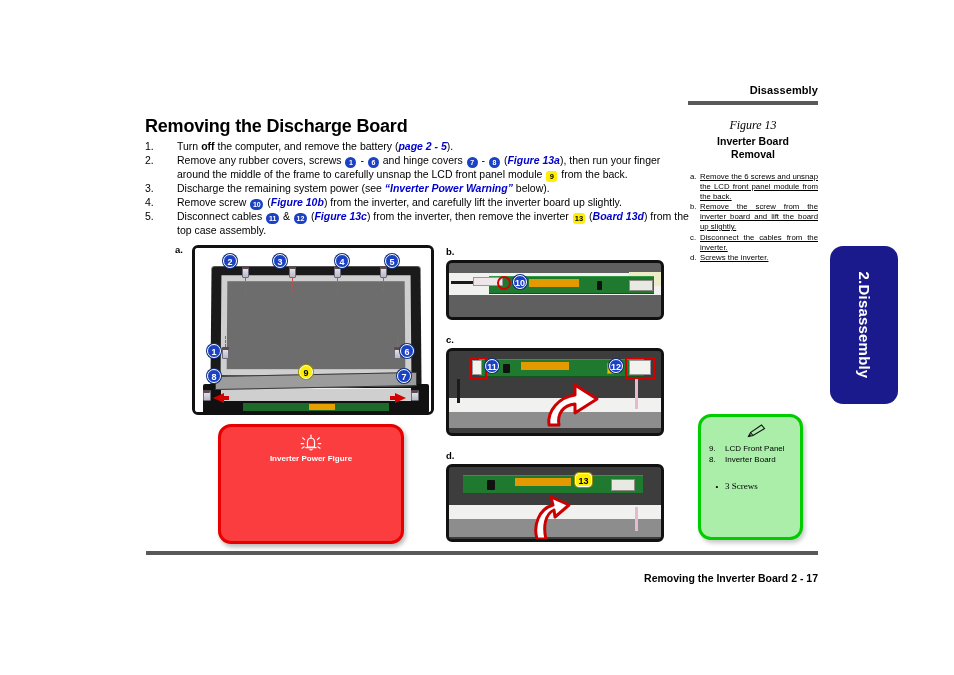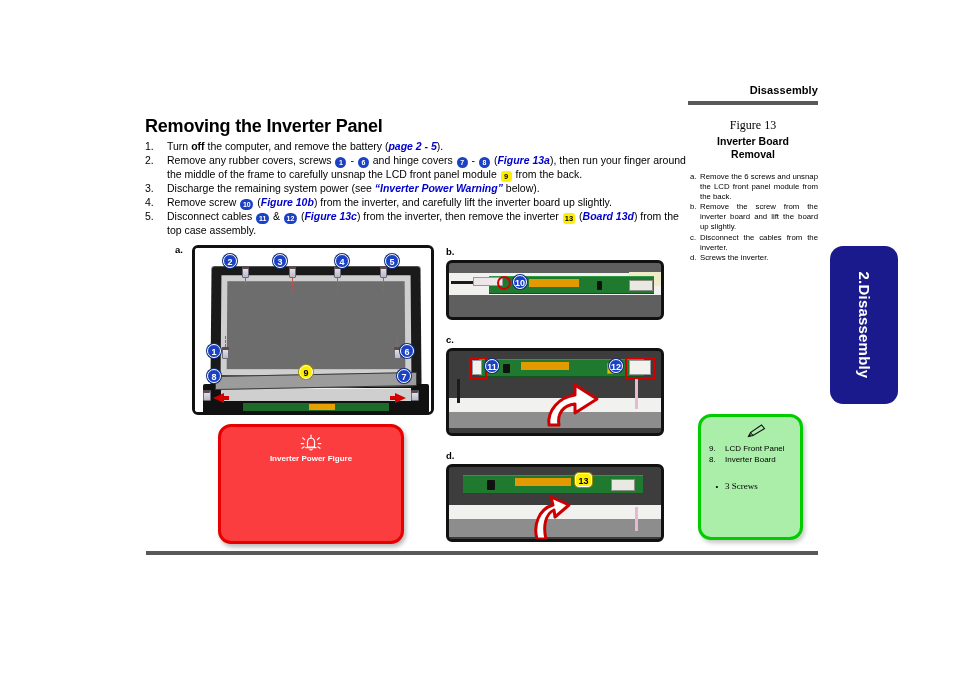--- a/index.html
+++ b/index.html
@@ -27,21 +27,21 @@
   }
 
   
   .main-title {
     position:absolute; left:145px; top:116px;
     font-size:18px; font-weight:bold; letter-spacing:-.2px;
   }
   .steps { position:absolute; left:145px; top:140px; width:545px; }
   .step { display:flex; font-size:10.5px; line-height:13.2px; margin-bottom:.5px; }
   .step-num { width:22px; flex:0 0 22px; }
-  .step-body { flex:1; }
+  .step-body { flex:1;margin-left:10px; }
   .blueital { color:#0000cc; font-style:italic; font-weight:bold; }
 
   
   .chip {
     display:inline-block; vertical-align:-1px;
     width:11px; height:11px; line-height:11px; border-radius:50%;
     background:#1b41c4; color:#fff; font-size:7px; font-weight:bold;
     text-align:center; font-style:normal;
     margin:0 1px;
   }
@@ -52,27 +52,27 @@
     background:#ffee00; color:#000; font-size:7.5px; font-weight:bold;
     text-align:center; font-style:normal; padding:0 2px;
     margin:0 1px;
   }
 
   
   .fig-cap {
     position:absolute; left:688px; top:118px; width:130px;
     text-align:center;
   }
-  .fig-cap .fignum { font-family:"Liberation Serif", serif; font-size:12px; }
+  .fig-cap .fignum { font-family:"Liberation Serif", serif; font-style:italic; font-size:12px; }
   .fig-cap .figname { font-size:10.5px; font-weight:bold; line-height:13px; margin-top:2px; }
 
   .fig-notes { position:absolute; left:690px; top:172px; width:128px; }
   .fig-note { display:flex; font-size:7.8px; line-height:9.8px; margin-bottom:1px; }
   .fig-note .ltr { flex:0 0 10px; }
-  .fig-note .txt { flex:1; text-align:justify; }
+  .fig-note .txt { flex:1; text-align:justify;text-decoration:underline; }
 
   
   .sidetab {
     position:absolute; left:830px; top:246px; width:68px; height:158px;
     background:#1a1a8c; border-radius:13px;
   }
   .sidetab span {
     position:absolute; left:50%; top:50%;
     transform:translate(-50%,-50%) rotate(90deg);
     white-space:nowrap; color:#fff;
@@ -221,21 +221,21 @@
   }
 </style>
 </head>
 <body>
 
 <div id="page">
 
   <div class="hdr-title">Disassembly</div>
   <div class="hdr-rule"></div>
 
-  <div class="main-title">Removing the Inverter Panel</div>
+  <div class="main-title">Removing the Discharge Board</div>
 
   <div class="steps" id="steps-container">
       <div class="step">
         <span class="step-num">1.</span>
         <span class="step-body"><span>Turn </span><b>off</b><span> the computer, and remove the battery (</span><span class="blueital">page 2 - 5</span><span>).</span></span>
       </div>
       <div class="step">
         <span class="step-num">2.</span>
         <span class="step-body"><span>Remove any rubber covers, screws </span><span class="chip">1</span><span> - </span><span class="chip">6</span><span> and hinge covers </span><span class="chip">7</span><span> - </span><span class="chip">8</span><span>  (</span><span class="blueital">Figure 13a</span><span>), then run your finger around the middle of the frame to carefully unsnap the LCD front panel module </span><span class="chip-y">9</span><span> from the back.</span></span>
       </div>
@@ -432,14 +432,15 @@
           <span>Inverter Board</span>
         </div>
       </div>
     <div class="bullet">
       <span class="d">•</span>
       <span class="t">3 Screws</span>
     </div>
   </div>
 
   <div class="ftr-rule"></div>
+  <div class="ftr-text">Removing the Inverter Board  2  -  17</div>
 
 </div>
 
 </body></html>

